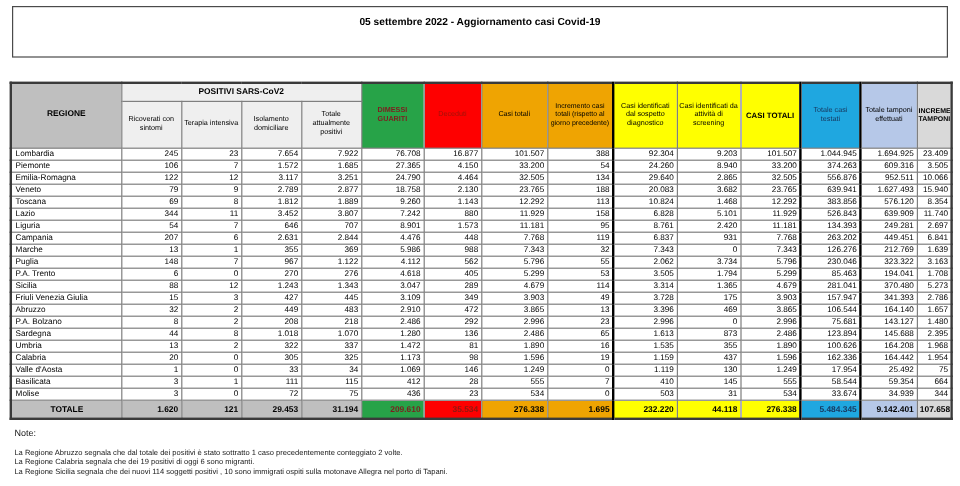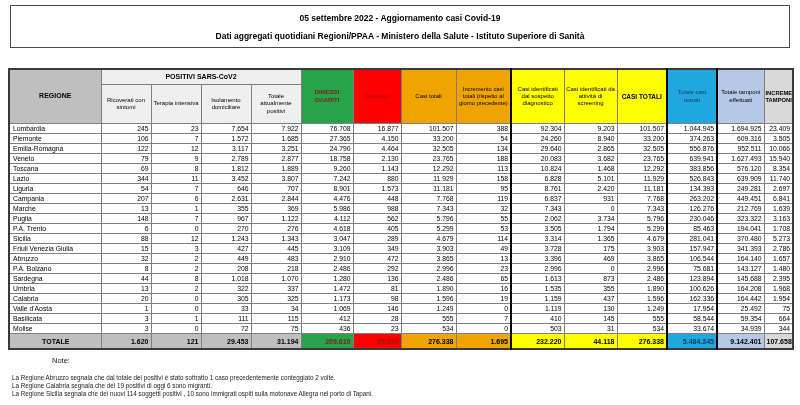--- a/index.html
+++ b/index.html
@@ -31,28 +31,27 @@
   .thickR{border-right:2px solid #000;}
   .bgGray{background:#bfbfbf !important;}
   .bgGreen{background:#27a348 !important;color:#7c1f1f;}
   .bgRed{background:#fe0000 !important;color:#8b1a10;}
   .bgOrange{background:#efa402 !important;}
   .bgYellow{background:#ffff00 !important;}
   .bgCyan{background:#1fa7e0 !important;color:#17375e;}
   .bgLBlue{background:#b6c8e8 !important;}
   .bgLGray{background:#d9d9d9 !important;}
   .notes{position:absolute;left:12px;top:356px;font-size:6.3px;line-height:1.3;color:#1a1a1a;}
-  .notes .nh{font-size:7.5px;margin-bottom:8px;margin-left:40px;}
+  .notes .nh{font-size:7.5px;margin-bottom:8px;}
 </style>
 </head>
 <body>
 
 <div class="titlebox">
   <div class="l1">05 settembre 2022 - Aggiornamento casi Covid-19</div>
-  <div class="l2">Dati aggregati quotidiani Regioni/PPAA - Ministero della Salute - Istituto Superiore di Sanità</div>
 </div>
 
 <table>
   <colgroup>
     <col style="width:92px">
       <col style="width:50px">
       <col style="width:50px">
       <col style="width:50px">
       <col style="width:50px">
     <col style="width:52px">

